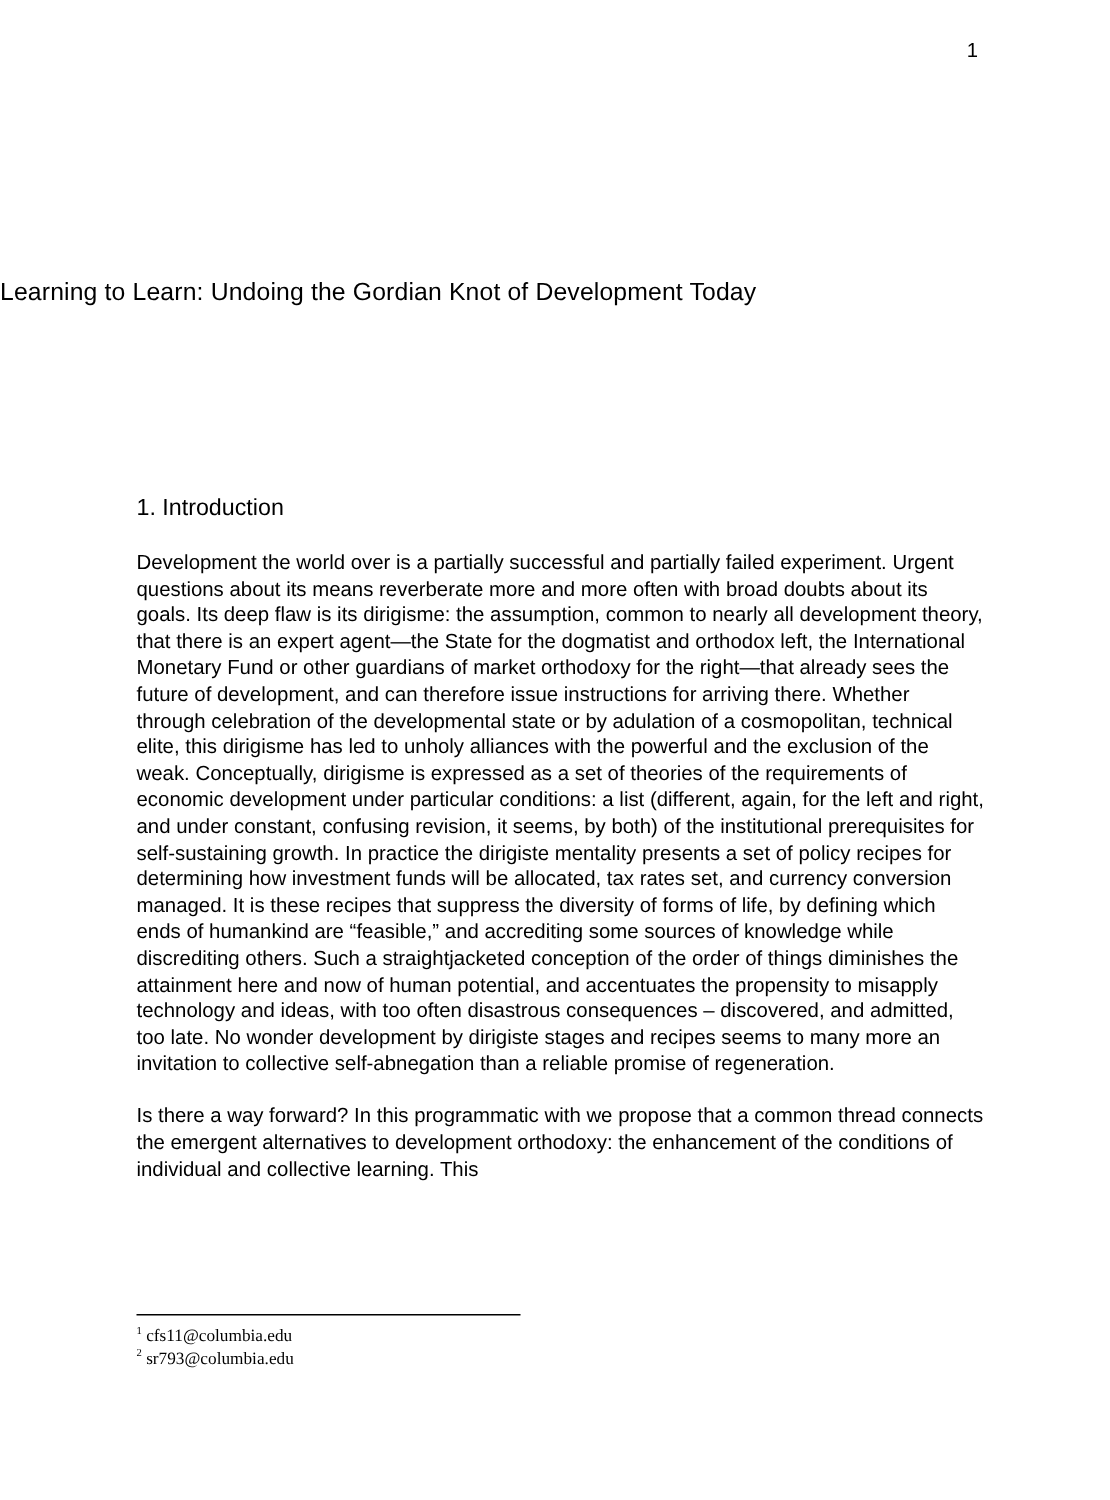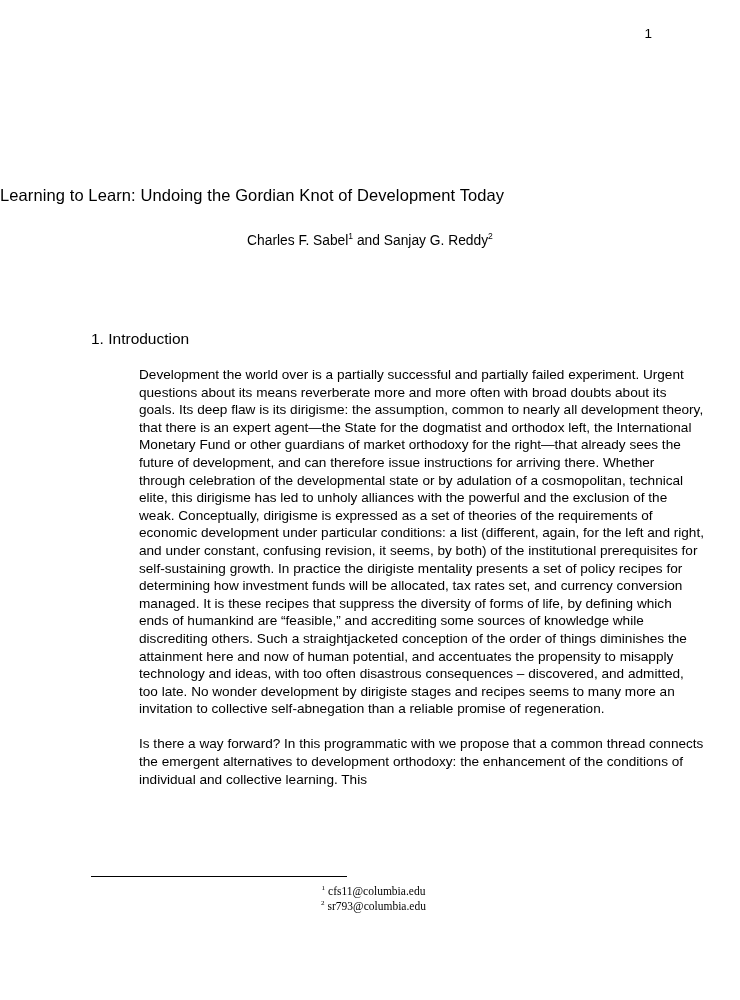--- a/index.html
+++ b/index.html
@@ -42,55 +42,52 @@
     font-size: 15.5px;
     font-weight: normal;
   }
   .content {
     position: absolute;
     top: 366px; left: 91px;
     width: 565px;
     font-size: 13.6px;
     line-height: 17.6px;
     text-align: left;
-    margin-left: 48px;
   }
   .body-para + .body-para { margin-top: 17.6px; }
   sup {
     font-size: 0.62em;
     vertical-align: super;
     line-height: 0;
   }
   .footnotes {
     position: absolute;
     left: 91px; top: 876px;
     width: 565px;
     font-family: "Liberation Serif", serif;
     font-size: 11.5px;
     color: #000;
-    text-align: center;
   }
   .footnote-rule {
     width: 256px;
     height: 0;
     border-top: 1.2px solid #000;
     margin-bottom: 7px;
   }
   .footnote { line-height: 15px; }
 </style>
 </head>
 <body>
 
 <div class="page">
 
   <div class="page-number">1</div>
 
   <h1 class="title">Learning to Learn: Undoing the Gordian Knot of Development Today</h1>
 
-  <div class="authors"><span>Charles F. Sabel</span><sup>1</sup><span> and Sanjay G. Reddy</span><sup>2</sup></div>
 
   <h2 class="section-heading">1. Introduction</h2>
 
   <div class="content">
     <p class="body-para">Development the world over is a partially successful and partially failed experiment.  Urgent questions about its means reverberate more and more often with broad doubts about its goals. Its deep flaw is its dirigisme: the assumption, common to nearly all development theory, that there is an expert agent—the State for the dogmatist and orthodox left, the International Monetary Fund or other guardians of market orthodoxy for the right—that already sees the future of development, and can therefore issue instructions for arriving there.   Whether through celebration of the developmental state or by adulation of a cosmopolitan, technical elite, this dirigisme has led to unholy alliances with the powerful and the exclusion of the weak.  Conceptually, dirigisme is expressed as a set of theories of the requirements of economic development under particular conditions: a list (different, again, for the left and right, and under constant, confusing revision, it seems, by both) of the institutional prerequisites for self-sustaining growth.  In practice the dirigiste mentality presents a set of policy recipes for determining how investment funds will be allocated, tax rates set, and currency conversion managed. It is these recipes that suppress the diversity of forms of life, by defining which ends of humankind are “feasible,” and accrediting some sources of knowledge while discrediting others.  Such a straightjacketed conception of the order of things diminishes the attainment here and now of human potential, and accentuates the propensity to misapply technology and ideas, with too often disastrous consequences – discovered, and admitted, too late.  No wonder development by dirigiste stages and recipes seems to many more an invitation to collective self-abnegation than a reliable promise of regeneration.</p>
     <p class="body-para">Is there a way forward? In this programmatic with we propose that a common thread connects the emergent alternatives to development orthodoxy:  the enhancement of the conditions of individual and collective learning. This</p>
   </div>
 
   <div class="footnotes">
     <div class="footnote-rule"></div>

